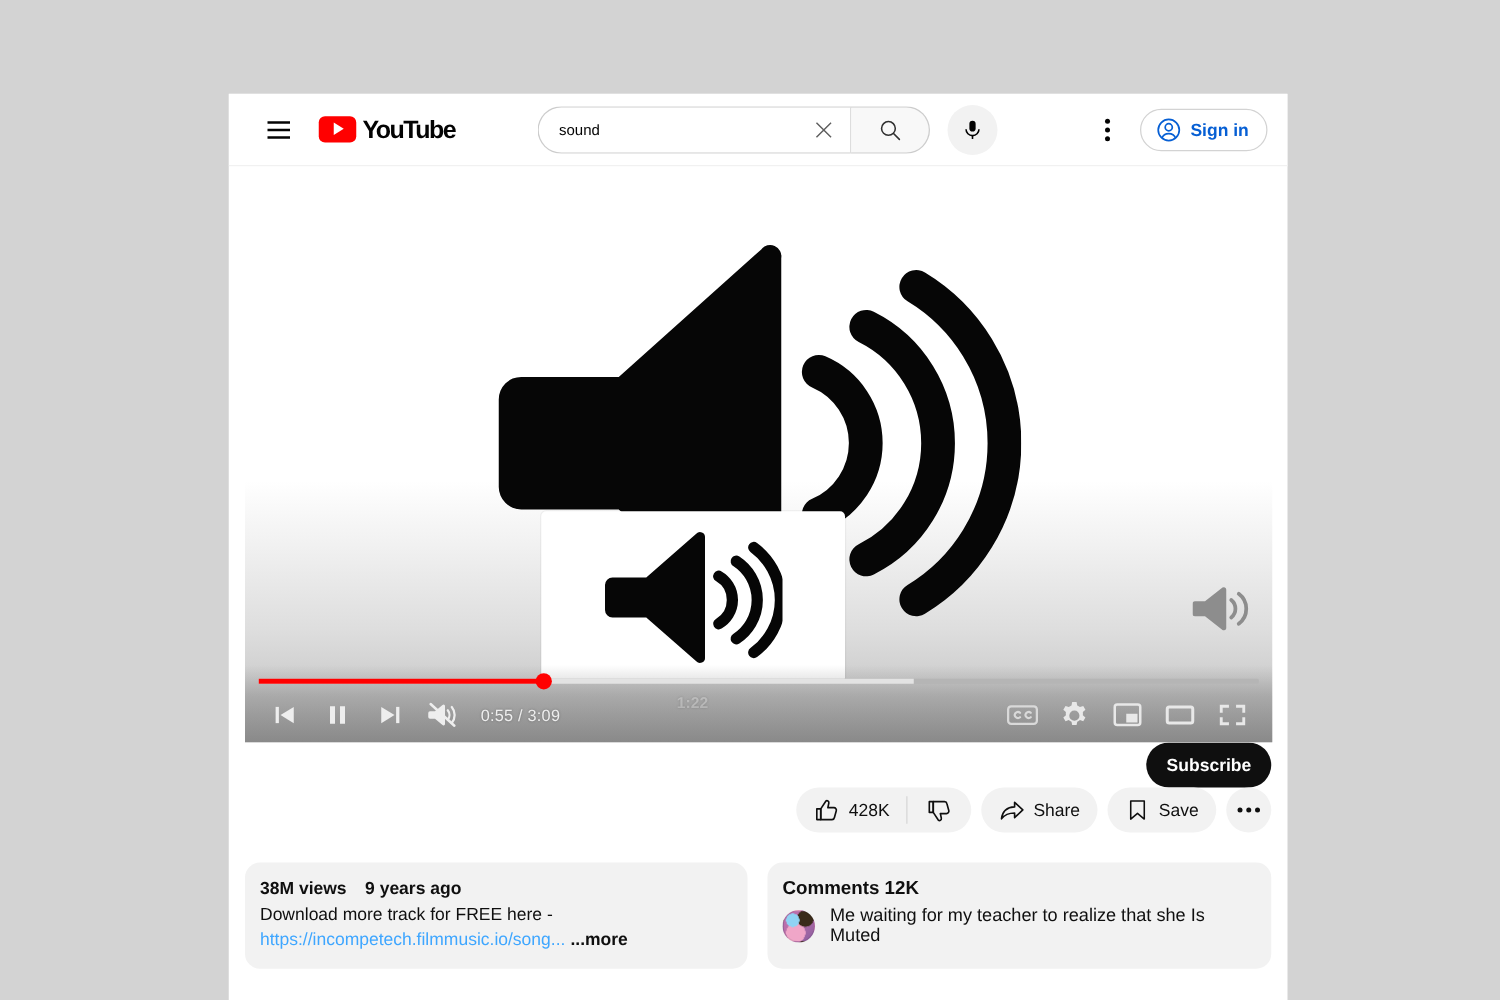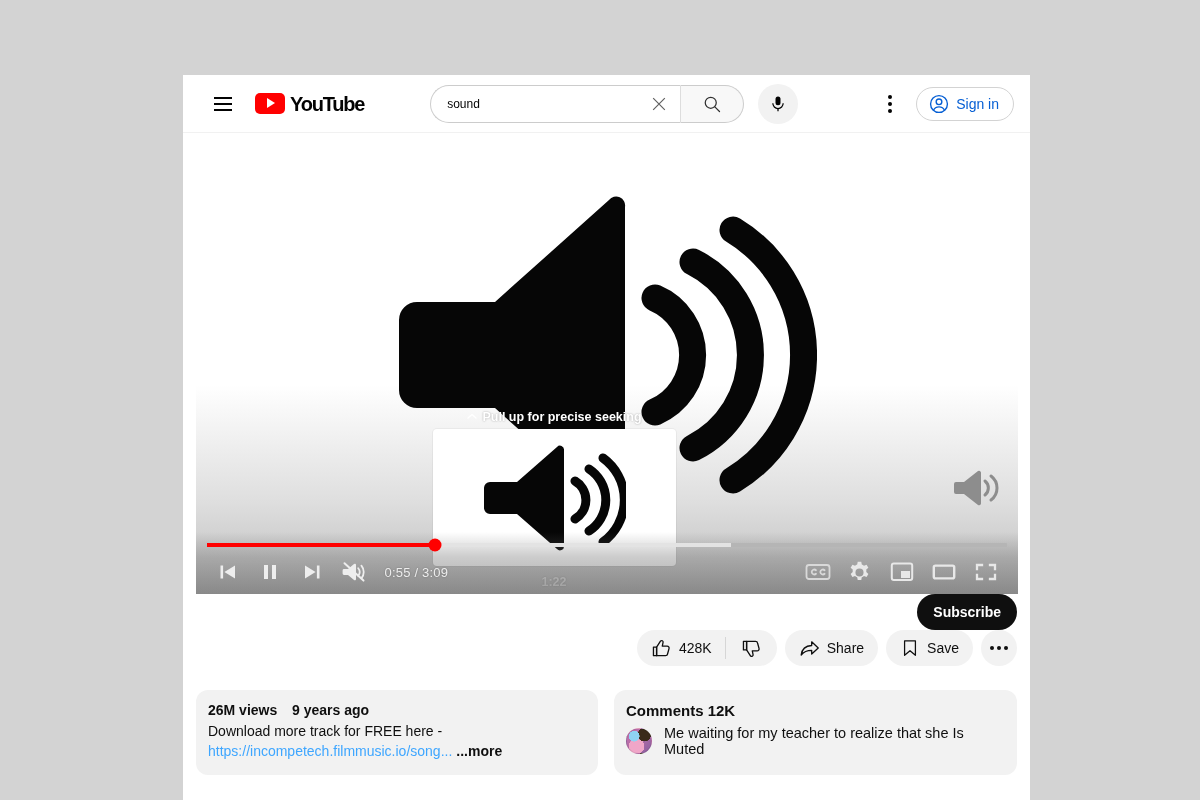--- a/index.html
+++ b/index.html
@@ -168,21 +168,21 @@
   .signin-btn {
     display: flex;
     align-items: center;
     gap: 6px;
     height: 34px;
     padding: 0 14px 0 11px;
     border: 1px solid #d3d3d3;
     border-radius: 18px;
     color: #065fd4;
     font-size: 14px;
-    font-weight: 400;
+    font-weight: 700;
     cursor: pointer;
     background: #fff;
     white-space: nowrap;
   }
 
   
   #player {
     position: relative;
     width: 822px;
     height: 455px;
@@ -541,26 +541,20 @@
     <div class="big-speaker">
       <svg width="420" height="330" viewBox="0 0 420 330">
         <path d="M20 112 h78 L212 10 a9 9 0 0 1 16 7 v296 a9 9 0 0 1 -16 7 L98 218 H20 a18 18 0 0 1 -18 -18 v-70 a18 18 0 0 1 18 -18 z" fill="#060606"></path>
         <path d="M258 108 a62 62 0 0 1 0 114" stroke="#060606" stroke-width="27" fill="none" stroke-linecap="round"></path>
         <path d="M296 72 a104 104 0 0 1 0 186" stroke="#060606" stroke-width="27" fill="none" stroke-linecap="round"></path>
         <path d="M336 40 a146 146 0 0 1 0 250" stroke="#060606" stroke-width="27" fill="none" stroke-linecap="round"></path>
       </svg>
     </div>
 
     <div class="seek-preview">
-      <div class="seek-hint">
-        <svg width="12" height="12" viewBox="0 0 24 24">
-          <path d="M4 14 L12 7 L20 14" stroke="#ffffff" stroke-width="2.8" fill="none" stroke-linecap="round" stroke-linejoin="round"></path>
-        </svg>
-        <span>Pull up for precise seeking</span>
-      </div>
       <div class="seek-thumb">
         <svg width="144" height="112" viewBox="0 0 144 112">
           <path d="M8 40 h27 L75 5 a4 4 0 0 1 7 3 v96 a4 4 0 0 1 -7 3 L35 72 H8 a6 6 0 0 1 -6 -6 v-20 a6 6 0 0 1 6 -6 z" fill="#060606"></path>
           <path d="M93 39 a22 22 0 0 1 0 38" stroke="#060606" stroke-width="9" fill="none" stroke-linecap="round"></path>
           <path d="M107 27 a37 37 0 0 1 0 62" stroke="#060606" stroke-width="9" fill="none" stroke-linecap="round"></path>
           <path d="M121 16 a52 52 0 0 1 0 84" stroke="#060606" stroke-width="9" fill="none" stroke-linecap="round"></path>
         </svg>
       </div>
       <div class="seek-time">1:22</div>
     </div>
@@ -692,21 +686,21 @@
           <i></i>
           <i></i>
         </div>
       </div>
     </div>
 
     <div class="panels">
 
       <div class="panel panel-desc">
         <div class="meta-line">
-          <span>26M views</span>
+          <span>38M views</span>
           <span class="gap"></span>
           <span>9 years ago</span>
         </div>
         <div class="desc-line">Download more track for FREE here -</div>
         <div class="desc-line">
           <span class="desc-link">https://incompetech.filmmusic.io/song...</span><span class="desc-more">...more</span>
         </div>
       </div>
 
       <div class="panel panel-comments">

